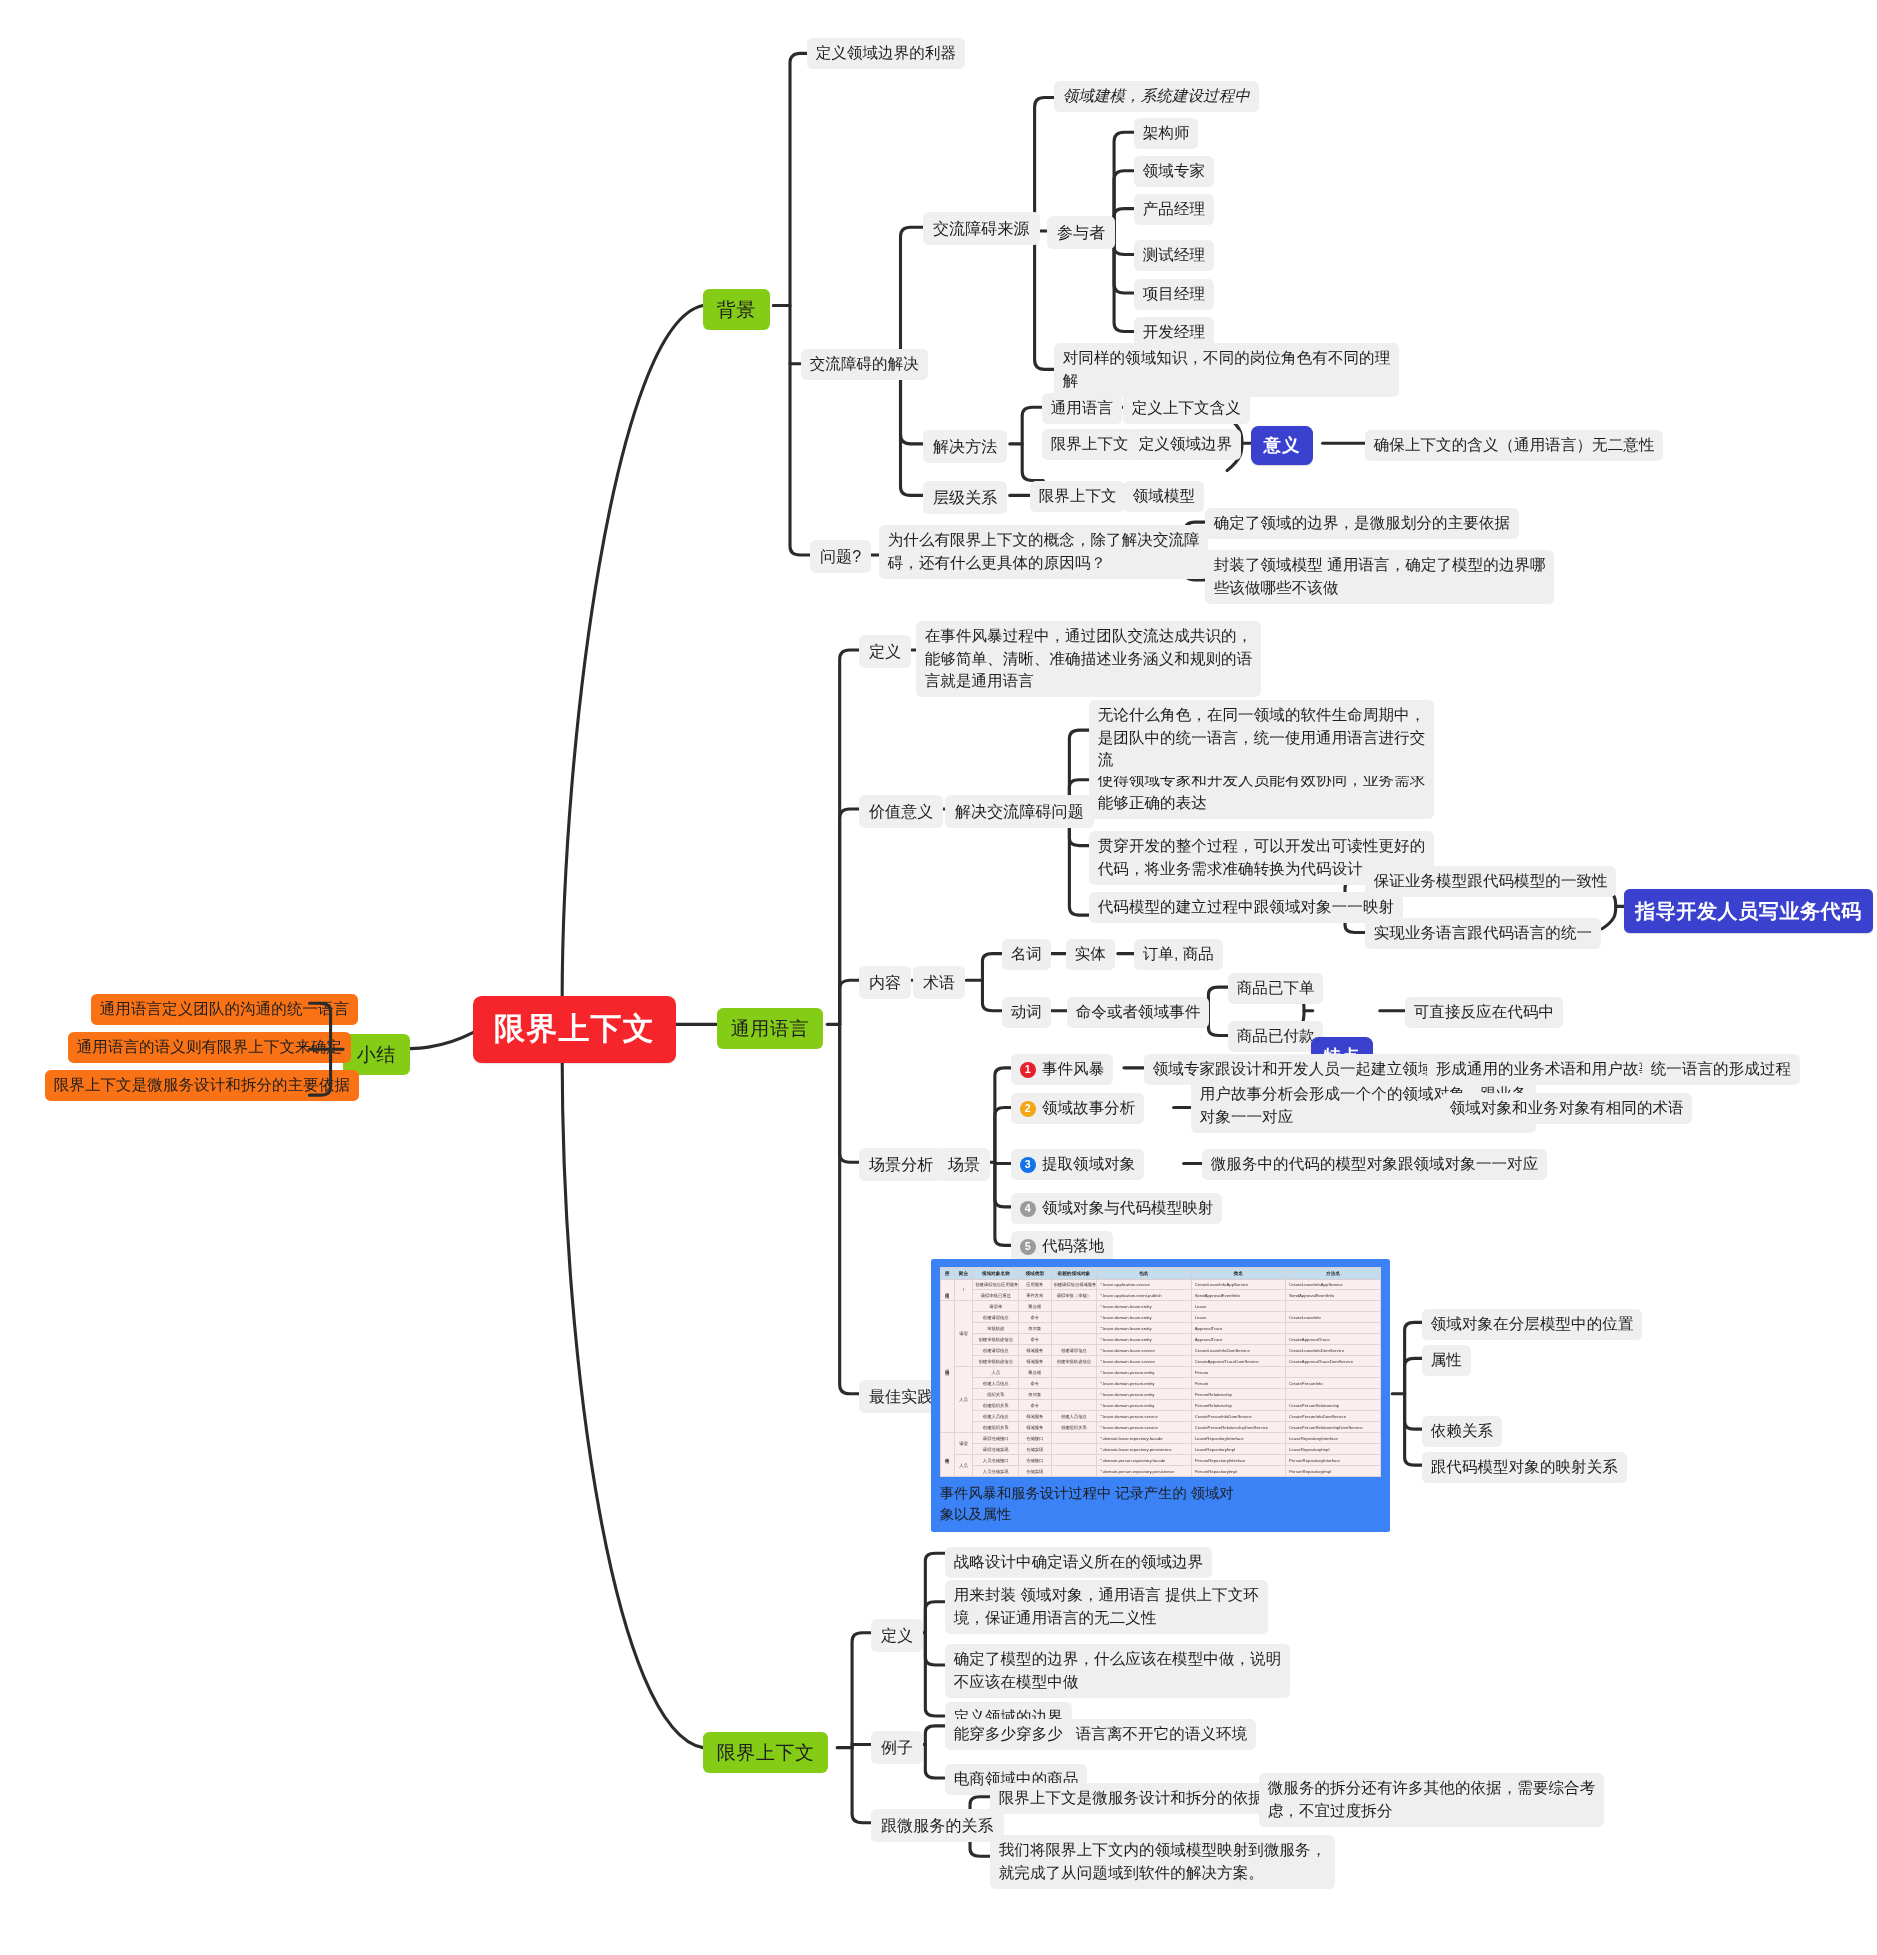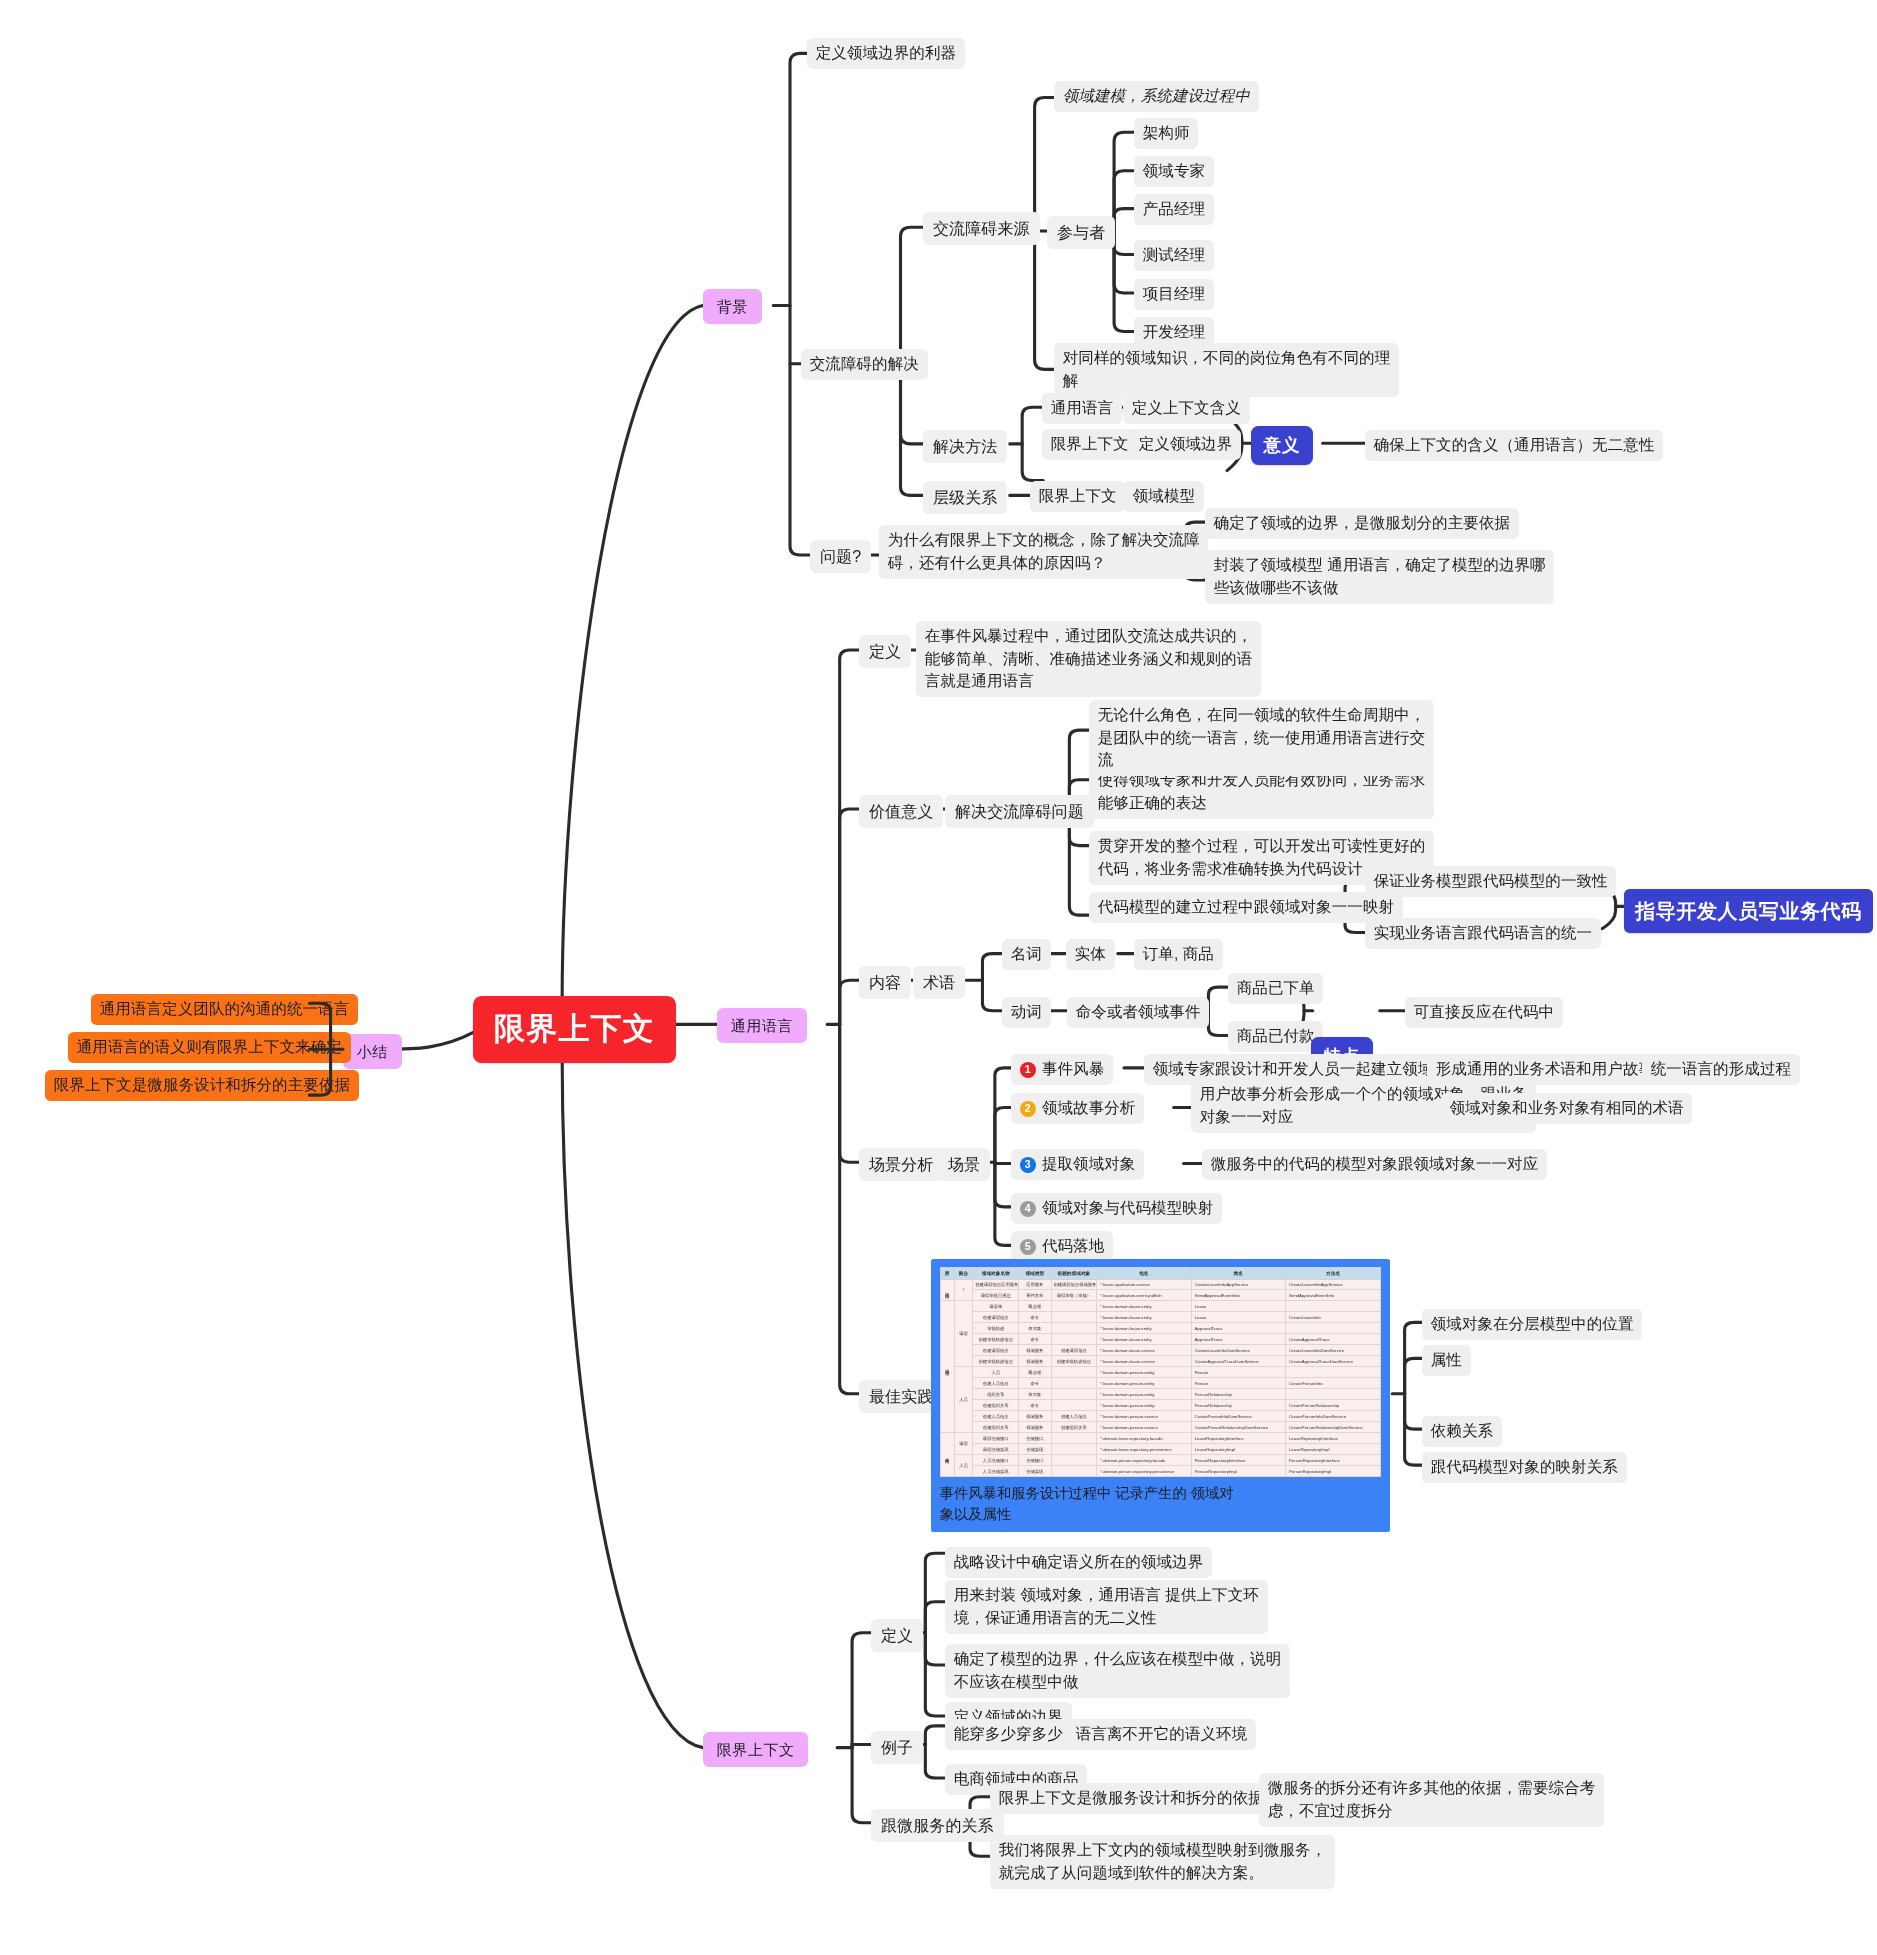--- a/index.html
+++ b/index.html
@@ -39,24 +39,24 @@
     background:#f6242b;
     color:#ffffff;
     border-radius:8.7px;
     font-size:31px;
     font-weight:700;
     padding:11.2px 21px;
     letter-spacing:1.2px;
     box-shadow:0 0.6px 1.2px rgba(0,0,0,.12);
   }
   .lvl1{
-    font-size:15px;
+    font-size:19px;
     padding:6.8px 13.7px;
     border-radius:6.2px;
-    background:#f0abfc;
+    background:#84cc16;
     letter-spacing:0.6px;
   }
   .lvl2{
     font-size:16px;
     padding:5px 10px;
     background:#f0f0f1;
   }
   .badge{
     background:#3b41cf;
     color:#fff;

